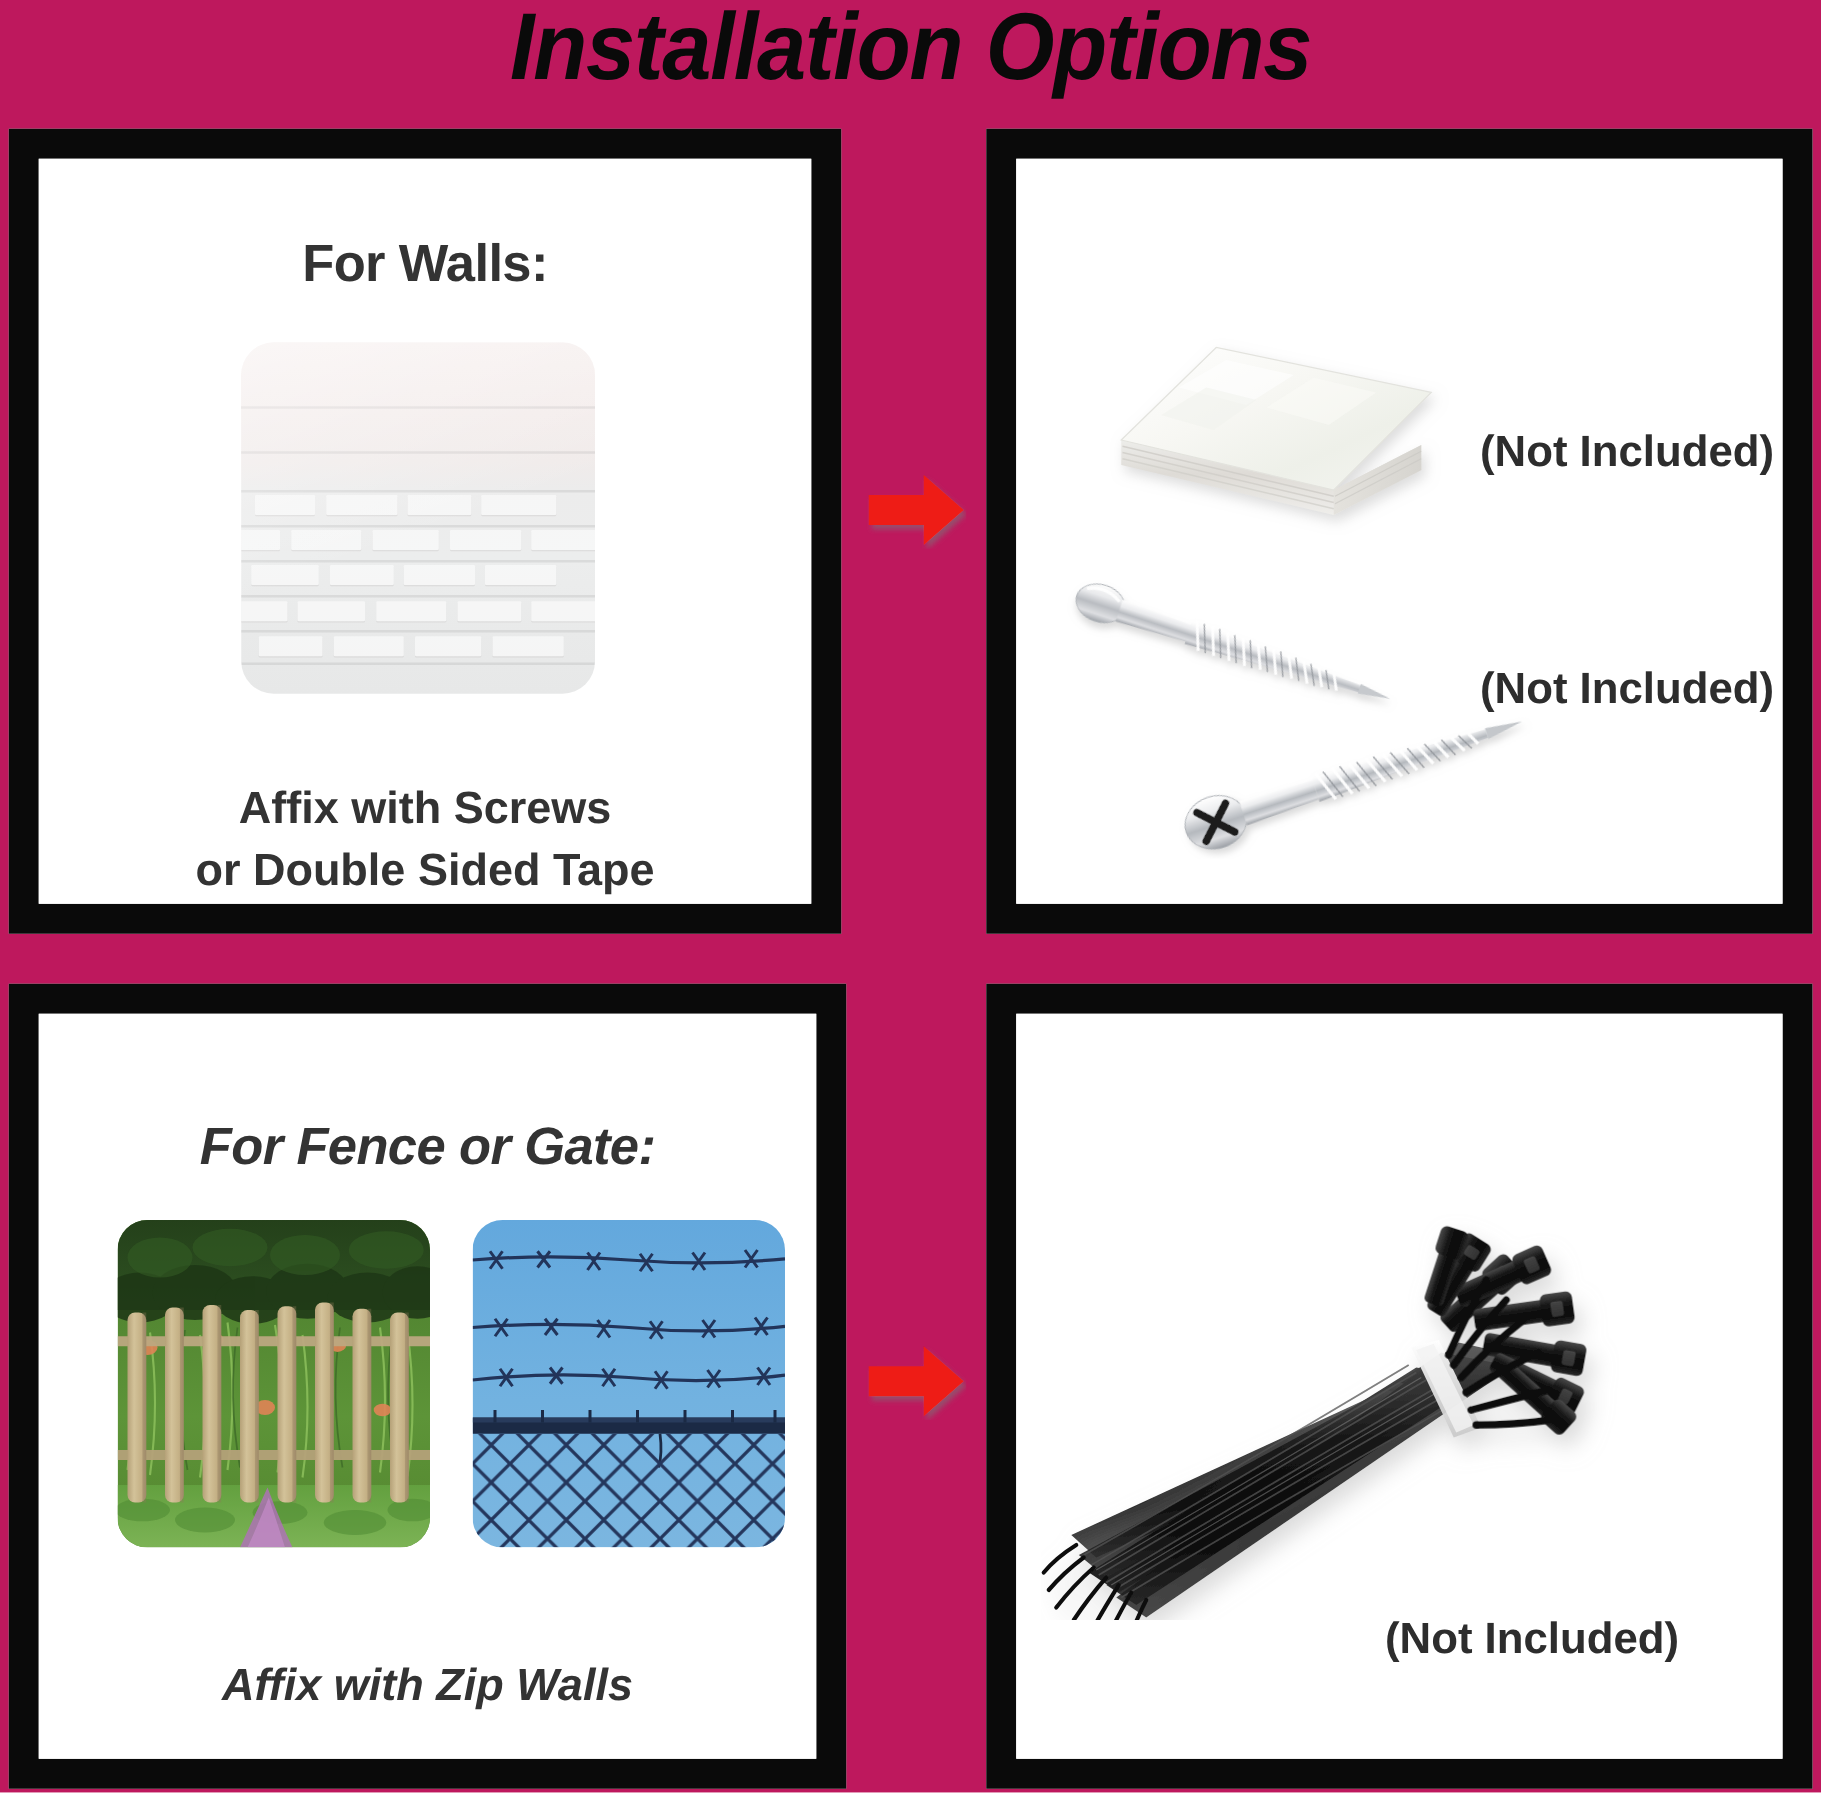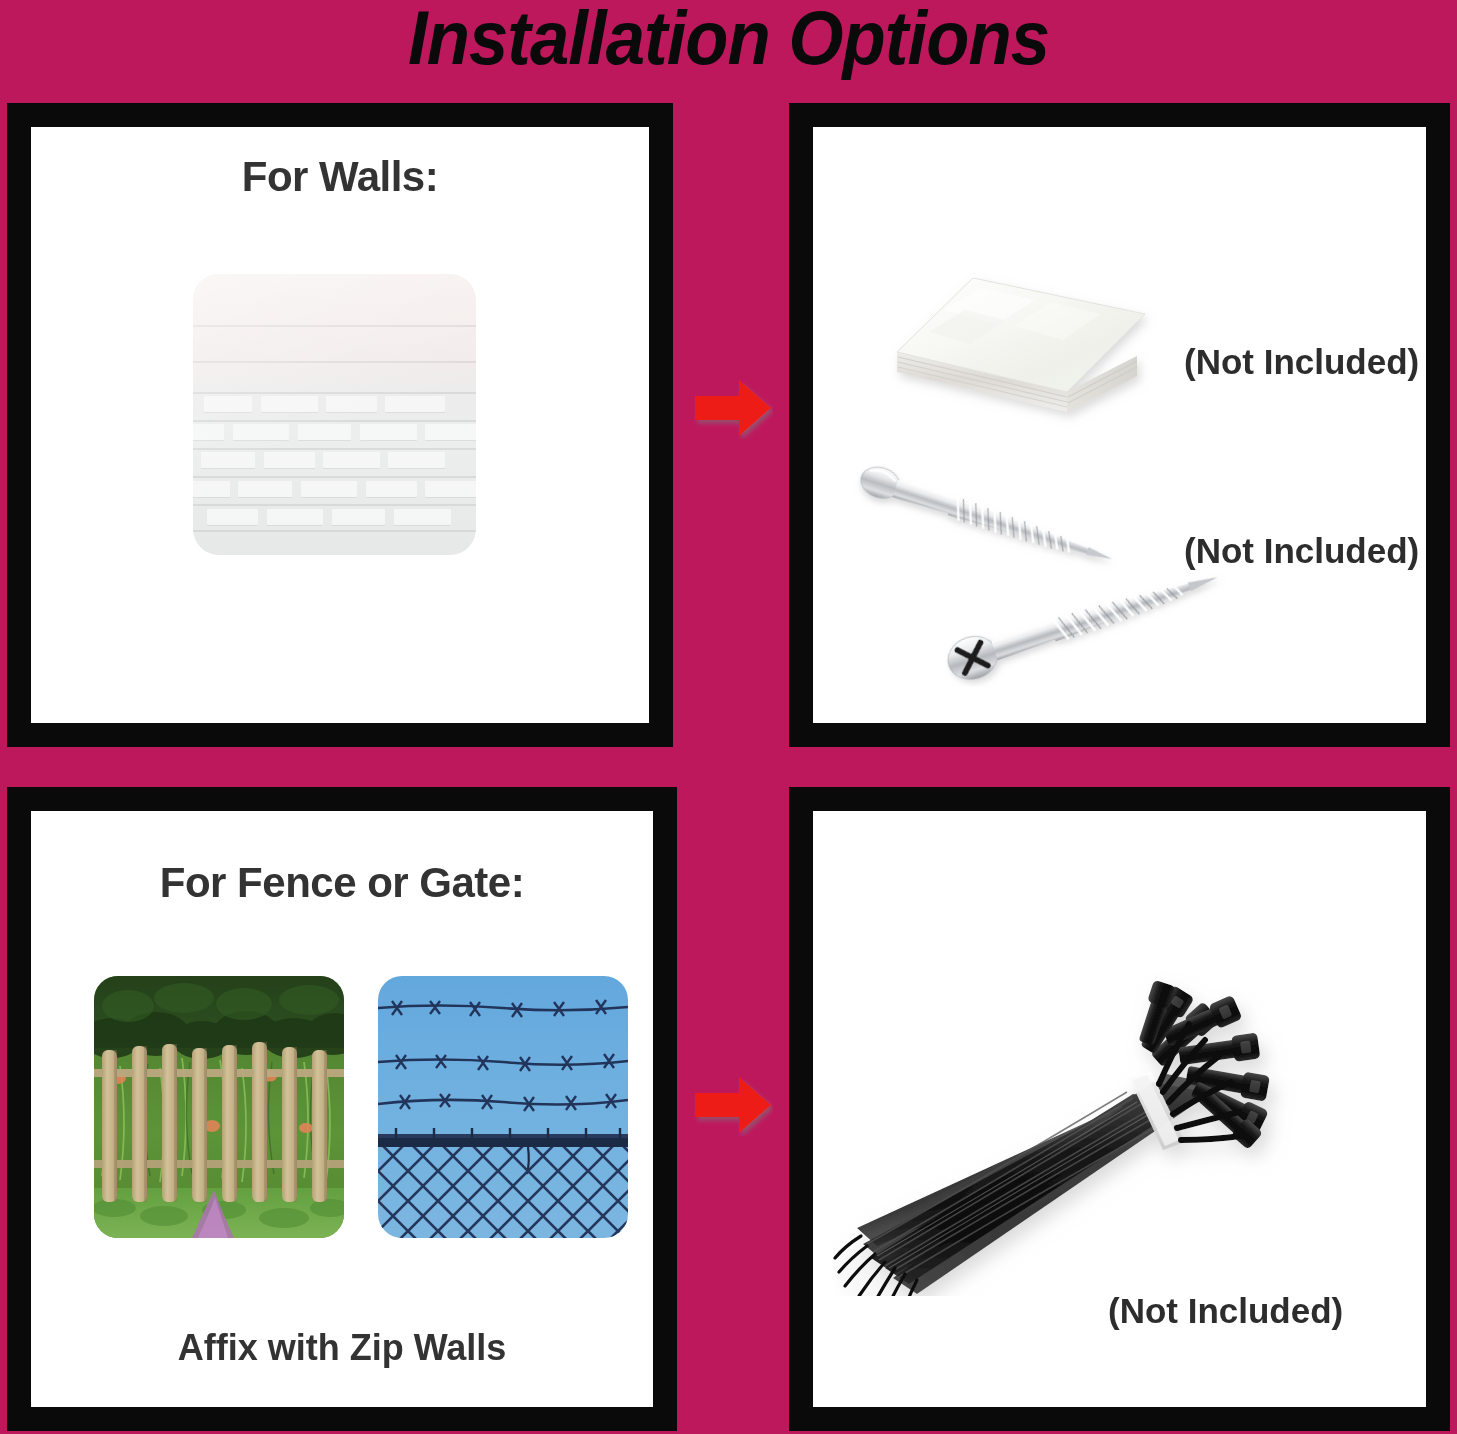--- a/index.html
+++ b/index.html
@@ -45,32 +45,33 @@
   }
   .panel-inner {
     position: relative;
     width: 100%;
     height: 100%;
     background: #ffffff;
     overflow: hidden;
   }
   #panel-walls  { left: 7px;   top: 103px;  width: 666px; height: 644px; }
   #panel-wall-h { left: 789px; top: 103px;  width: 661px; height: 644px; }
-  #panel-fence  { left: 7px;   top: 787px;  width: 670px; height: 644px; }
+  #panel-fence  { left: 7px;   top: 787px;  width: 670px; height: 644px; font-style: italic; }
   #panel-ties   { left: 789px; top: 787px;  width: 661px; height: 644px; }
 
   .panel-heading {
     position: absolute;
     left: 0;
     width: 100%;
     text-align: center;
     font-size: 42px;
     font-weight: bold;
     color: #333333;
     letter-spacing: -0.5px;
+    margin-top: 34px;
   }
   #walls-heading { top: 26px; }
   #fence-heading { top: 48px; }
 
   .panel-caption {
     position: absolute;
     left: 0;
     width: 100%;
     text-align: center;
     font-size: 36px;
@@ -207,20 +208,24 @@
         <div class="brickface" style="left:38%; top:73.5%; width:20%"></div>
         <div class="brickface" style="left:61%; top:73.5%; width:18%"></div>
         <div class="brickface" style="left:82%; top:73.5%; width:19%"></div>
         <div class="brickface" style="left:5%;  top:83.5%; width:18%"></div>
         <div class="brickface" style="left:26%; top:83.5%; width:20%"></div>
         <div class="brickface" style="left:49%; top:83.5%; width:19%"></div>
         <div class="brickface" style="left:71%; top:83.5%; width:20%"></div>
         <div class="sheen"></div>
       </div>
 
+      <div class="panel-caption" id="walls-caption">
+        <div>Affix with Screws</div>
+        <div>or Double Sided Tape</div>
+      </div>
 
     </div>
   </div>
 
   <div class="arrow" id="arrow-walls">
     <svg viewBox="0 0 80 62" width="80" height="62" xmlns="http://www.w3.org/2000/svg">
       <defs>
         <filter id="arrShadow1" x="-30%" y="-30%" width="180%" height="190%">
           <feDropShadow dx="2.5" dy="3.5" stdDeviation="2.2" flood-color="#777777" flood-opacity="0.55"></feDropShadow>
         </filter>

